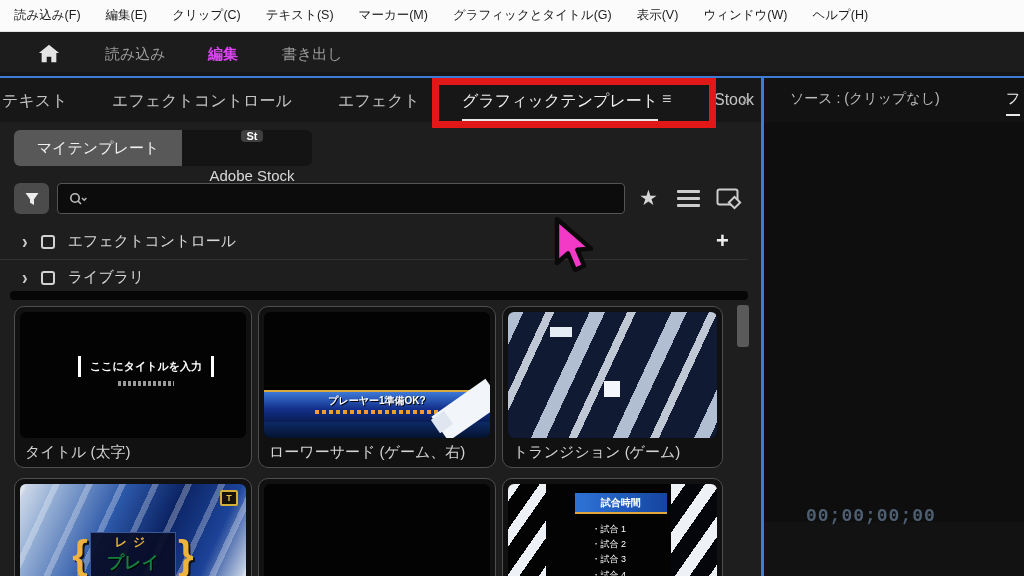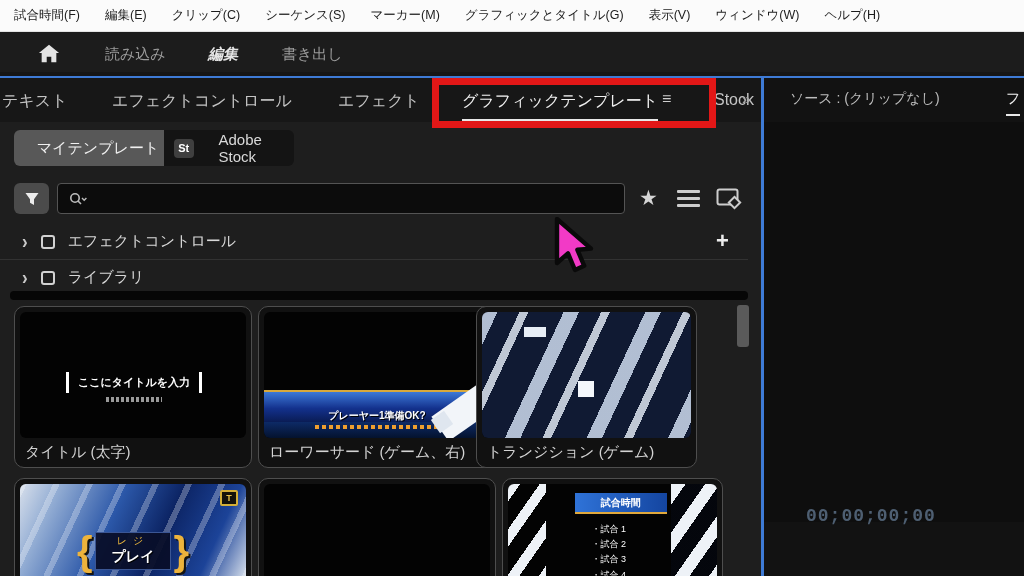--- a/index.html
+++ b/index.html
@@ -10,21 +10,21 @@
   
   .menubar { position:absolute; left:0; top:0; width:1024px; height:32px;
              background:#fbfbfb; display:flex; align-items:center; gap:25px;
              padding-left:14px; border-bottom:1px solid #e3e3e3; }
   .menubar span { font-size:12.5px; color:#1c1c1c; white-space:nowrap; cursor:default; }
 
   
   .wsbar { position:absolute; left:0; top:32px; width:1024px; height:40px; background:#1c1c1c; }
   .home { position:absolute; left:38px; top:11px; width:22px; height:22px; }
   .ws-tab { position:absolute; top:13px; font-size:15px; color:#9b9b9b; white-space:nowrap; }
-  .ws-tab.active { color:#e5e5e5; font-weight:bold;font-style:italic; }
+  .ws-tab.active { color:#d946ef; font-weight:bold; }
   .ws-underline { position:absolute; left:212px; top:68px; width:36px; height:3px;
                   background:#e9e9e9; border-radius:2px; }
 
   
   .focus-line-top { position:absolute; left:0; top:76px; width:1024px; height:2px; background:#3e7bd6; }
   .focus-line-left { position:absolute; left:0; top:78px; width:2px; height:498px; background:#3e7bd6; }
   .focus-line-mid { position:absolute; left:761px; top:78px; width:3px; height:498px; background:#3e7bd6; }
 
   
   .left-panel { position:absolute; left:0; top:78px; width:761px; height:498px; background:#1e1e1e; }
@@ -32,22 +32,22 @@
   .ptab { position:absolute; top:13px; font-size:16px; color:#c4c4c4; white-space:nowrap; }
   .ptab.active { color:#f2f2f2; border-bottom:2px solid #e8e8e8; padding-bottom:7px; }
   .ptab-menu { position:absolute; left:662px; top:12px; font-size:16px; color:#cfcfcf; }
   .ptab-overflow { position:absolute; left:742px; top:12px; font-size:15px; color:#a8a8a8; font-weight:bold; }
 
   
   .seg { position:absolute; top:52px; height:36px; display:flex; align-items:center; }
   .seg-my { left:14px; width:168px; background:#585858; border-radius:6px 0 0 6px;
             justify-content:center; }
   .seg-my span { color:#f0f0f0; font-size:15px; }
-  .seg-stock { left:164px; width:130px; background:#141414; border-radius:0 6px 6px 0;
-               gap:25px; padding-left:10px; }
+  .seg-stock { left:182px; width:130px; background:#141414; border-radius:0 6px 6px 0;
+               gap:25px; padding-left:10px;flex-direction:column; }
   .st-badge { width:22px; height:19px; background:#3f3f3f; border-radius:4px; color:#fff;
               font-size:11px; font-weight:bold; display:flex; align-items:center; justify-content:center; }
   .seg-stock > span.lbl { color:#d9d9d9; font-size:15px; }
 
   
   .filter-btn { position:absolute; left:14px; top:105px; width:35px; height:31px;
                 background:#4b4b4b; border-radius:6px; display:flex; align-items:center; justify-content:center; }
   .search-box { position:absolute; left:57px; top:105px; width:568px; height:31px;
                 background:#0c0c0c; border:1px solid #545454; border-radius:4px;
                 display:flex; align-items:center; padding-left:10px; gap:2px; }
@@ -70,30 +70,30 @@
   .hscroll { position:absolute; left:10px; top:213px; width:738px; height:9px;
              background:#060606; border-radius:4px; }
 
   
   .card { position:absolute; background:#111111; border:1px solid #4e4e4e; border-radius:10px; }
   .thumb { position:absolute; left:5px; top:5px; right:5px; height:126px;
            border-radius:6px; overflow:hidden; background:#030303; }
   .card-lbl { position:absolute; left:10px; top:136px; color:#d4d4d4; font-size:15px; white-space:nowrap; }
 
   
-  .t1-wrap { position:absolute; left:1px; top:44px; width:100%; text-align:center;margin-top:16px; }
+  .t1-wrap { position:absolute; left:13px; top:44px; width:100%; text-align:center; }
   .t1-title { display:inline-block; border-left:3px solid #fff; border-right:3px solid #fff;
               padding:3px 9px; color:#fff; font-size:11px; font-weight:bold; white-space:nowrap; }
   .t1-sub { margin:4px auto 0; width:56px; height:5px;
             background:repeating-linear-gradient(90deg,#9a9a9a 0 3px,transparent 3px 5px); }
   
   .t2-banner { position:absolute; left:0; right:0; bottom:13%; height:25%;
                background:linear-gradient(180deg,#3d79d8 0%,#13318c 55%,#0a1c55 100%);
                border-top:2px solid #d9a93c; text-align:center; }
-  .t2-line1 { color:#fff; font-size:10px; font-weight:bold; margin-top:17px;
+  .t2-line1 { color:#fff; font-size:10px; font-weight:bold; margin-top:2px;
               text-shadow:1px 1px 0 #000; white-space:nowrap; }
   .t2-line2 { margin:2px auto 0; width:55%; height:4px;
               background:repeating-linear-gradient(90deg,#ef9f2f 0 4px,transparent 4px 7px); }
   .t2-glow { position:absolute; left:0; right:0; bottom:0; height:13%;
              background:linear-gradient(180deg,#0d2a66,#04122e); }
   .t2-shape1 { position:absolute; right:-10px; bottom:10%; width:66px; height:30px;
                background:#f2f5f9; transform:rotate(-35deg); }
   .t2-shape2 { position:absolute; right:40px; bottom:6%; width:16px; height:16px;
                background:#dfe6ef; transform:rotate(-35deg); }
   
@@ -108,22 +108,22 @@
   
   .t4-bg { position:absolute; inset:0;
            background:
              repeating-linear-gradient(115deg, rgba(255,255,255,.28) 0 6px, transparent 6px 30px),
              linear-gradient(115deg,#d7dfeb 0%,#94aed4 14%,#2b57a8 38%,#0c2464 58%,#1c4398 78%,#cfd9e8 94%); }
   .t4-ribbon { position:absolute; left:0; top:48px; width:100%; display:flex;
                align-items:center; justify-content:center; gap:2px; }
   .t4-brk { color:#edb33c; font-size:40px; font-weight:bold; line-height:36px;
             text-shadow:2px 2px 0 #141414; }
   .t4-box { background:rgba(8,14,40,.94); border:1px solid #3b5694; padding:1px 16px 3px; text-align:center; }
-  .t4-small { color:#e8b43c; font-size:10px; letter-spacing:6px; font-weight:normal; }
-  .t4-main { color:#ffffff; font-size:14px; font-weight:bold; text-shadow:1px 1px 0 #000; }
+  .t4-small { color:#e8b43c; font-size:12px; letter-spacing:6px; font-weight:bold; }
+  .t4-main { color:#15803d; font-size:17px; font-weight:bold; text-shadow:1px 1px 0 #000; }
   .t4-badge { position:absolute; top:6px; right:8px; width:18px; height:16px;
               border:2px solid #d4af37; background:#15130a; color:#e7c24a; font-size:9px;
               font-weight:bold; display:flex; align-items:center; justify-content:center; border-radius:2px; }
   
   .t6-bg { position:absolute; inset:0;
            background:linear-gradient(125deg,#30developed 0,#2a5cb8 8%,#16336e 42%,#0d2258 72%,#1a3f8e 100%),#16336e; }
   .t6-hdr { position:absolute; top:7%; left:32%; width:44%; height:17%;
             background:linear-gradient(90deg,#2f73d8,#1445a0); border-bottom:2px solid #e0a83c;
             display:flex; align-items:center; justify-content:center;
             color:#fff; font-size:10px; font-weight:bold; }
@@ -149,24 +149,24 @@
   .red-box { position:absolute; left:432px; top:78px; width:284px; height:50px;
              border:7px solid #e21717; z-index:60; pointer-events:none; }
   .cursor { position:absolute; left:551px; top:217px; z-index:100; pointer-events:none; }
 </style>
 </head>
 <body>
 
 <div id="screen">
 
   <div class="menubar">
-    <span>試合時間(F)</span>
+    <span>読み込み(F)</span>
     <span>編集(E)</span>
     <span>クリップ(C)</span>
-    <span>シーケンス(S)</span>
+    <span>テキスト(S)</span>
     <span>マーカー(M)</span>
     <span>グラフィックとタイトル(G)</span>
     <span>表示(V)</span>
     <span>ウィンドウ(W)</span>
     <span>ヘルプ(H)</span>
   </div>
 
   <div class="wsbar">
     <svg class="home" viewBox="0 0 24 24">
       <path d="M12 2 L23 11 h-3 v10 h-5.5 v-6 h-5 v6 H4 V11 H1 Z" fill="#e4e4e4"></path>
@@ -254,21 +254,21 @@
         <div class="t2-banner">
           <div class="t2-line1">プレーヤー1準備OK?</div>
           <div class="t2-line2"></div>
         </div>
         <div class="t2-shape1"></div>
         <div class="t2-shape2"></div>
       </div>
       <div class="card-lbl">ローワーサード (ゲーム、右)</div>
     </div>
 
-    <div class="card" style="left:476px; top:228px; width:221px; height:162px">
+    <div class="card" style="left:502px; top:228px; width:221px; height:162px">
       <div class="thumb">
         <div class="t3-bg"></div>
         <div class="t3-sq1"></div>
         <div class="t3-sq2"></div>
       </div>
       <div class="card-lbl">トランジション (ゲーム)</div>
     </div>
 
     <div class="vscroll"></div>
 

